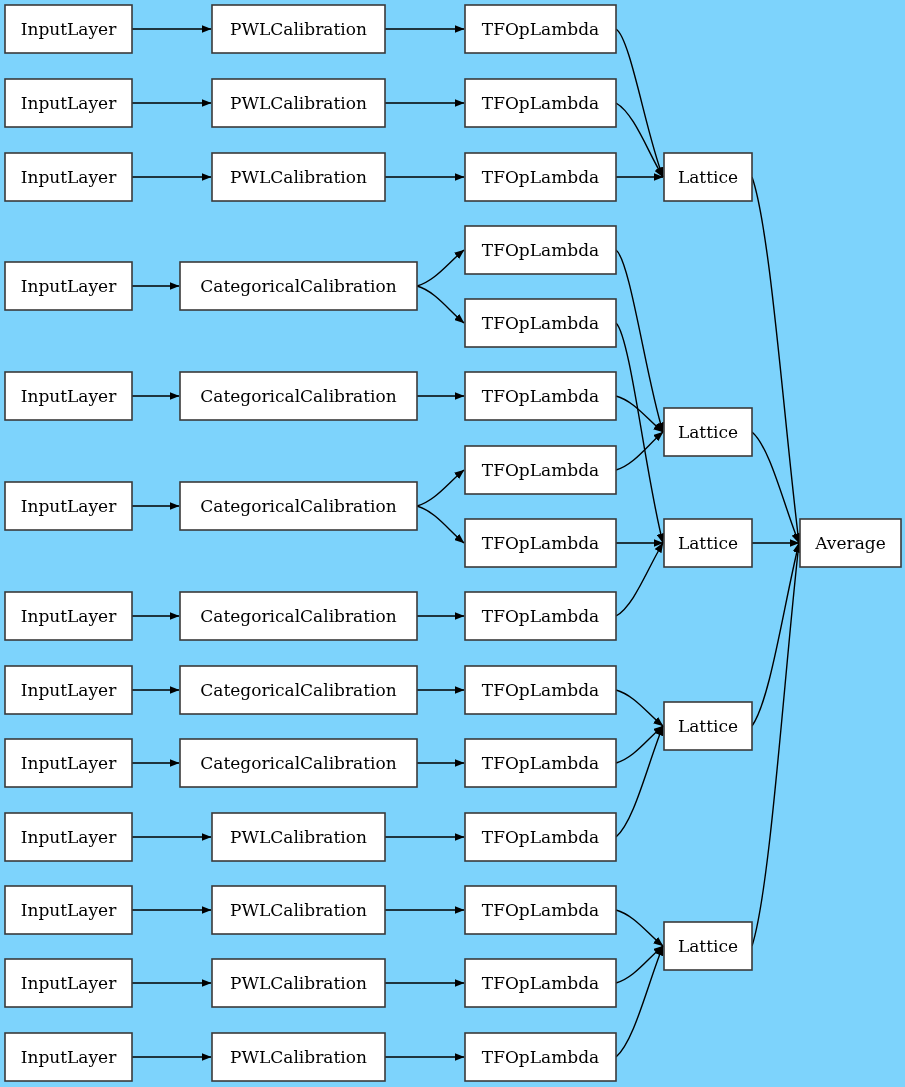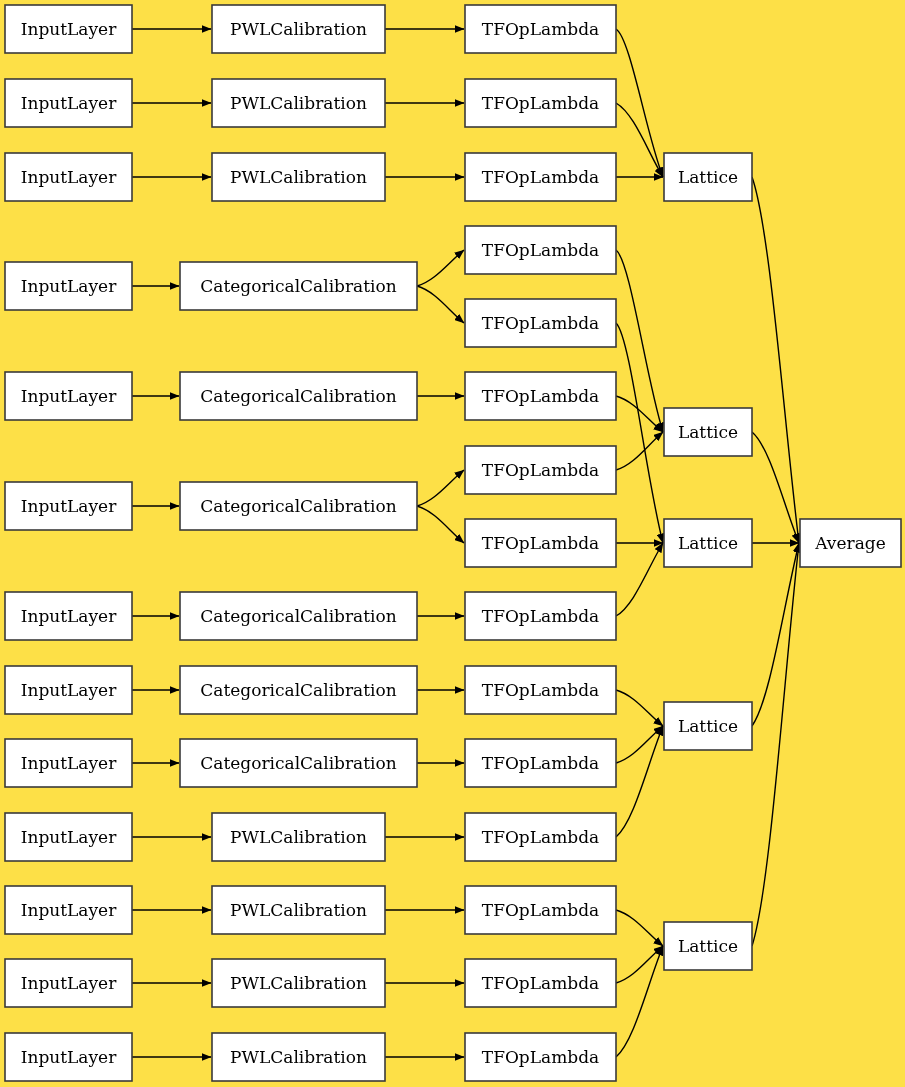--- a/index.html
+++ b/index.html
@@ -4,21 +4,21 @@
 <style>
   html, body {
     margin: 0;
     padding: 0;
     background: #ffffff;
   }
   #canvas {
     position: relative;
     width: 905px;
     height: 1087px;
-    background: #fde047;
+    background: #7dd3fc;
     font-family: "DejaVu Serif", "Liberation Serif", serif;
   }
   svg#graph {
     position: absolute;
     top: 0;
     left: 0;
     width: 905px;
     height: 1087px;
   }
   .node-rect {

